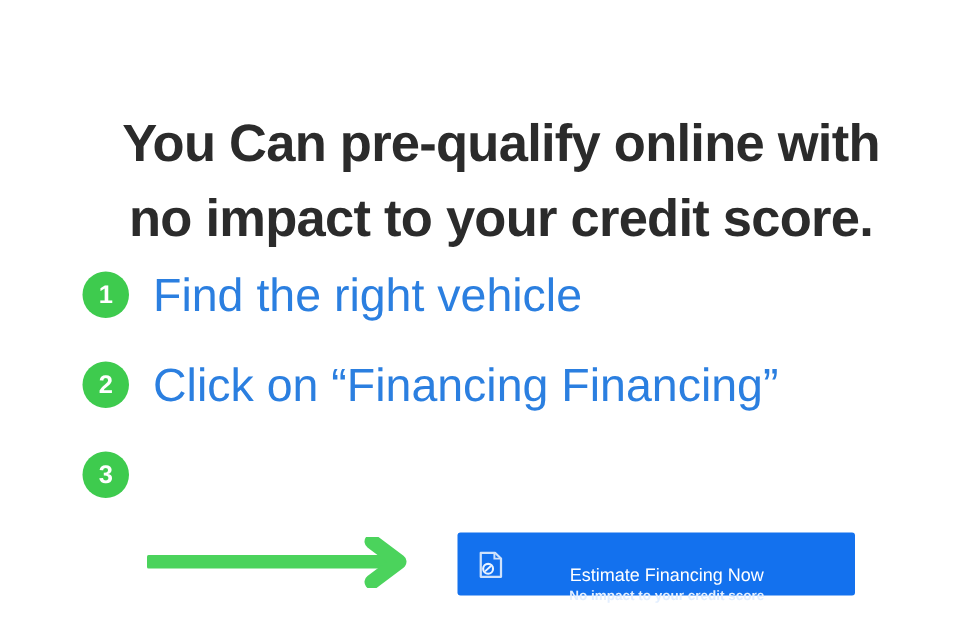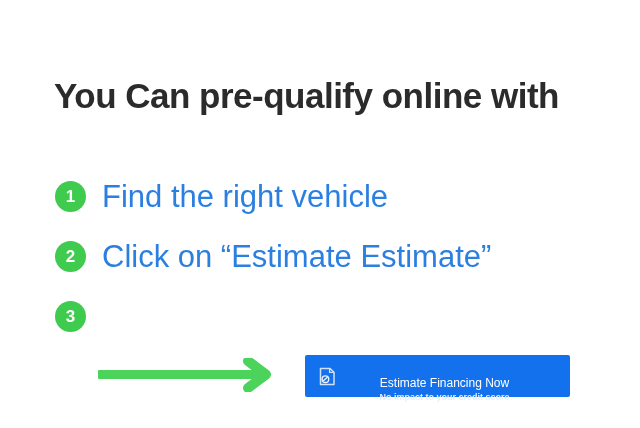--- a/index.html
+++ b/index.html
@@ -29,20 +29,21 @@
     width: 560px;
     color: #2b2b2b;
     font-size: 35px;
     font-weight: 700;
     line-height: 50px;
     letter-spacing: -0.5px;
   }
   #headline .hl-line {
     display: block;
     white-space: nowrap;
+    text-align: center;
   }
 
   
   #steps {
     position: absolute;
     left: 55px;
     top: 166px;
     width: 560px;
   }
   .step-row {
@@ -132,32 +133,33 @@
     white-space: nowrap;
   }
 </style>
 </head>
 <body>
 
 <div id="promo-card">
 
   <h1 id="headline">
     <span class="hl-line">You Can pre-qualify online with</span>
+    <span class="hl-line">no impact to your credit score.</span>
   </h1>
 
   <div id="steps">
 
     <div class="step-row">
       <span class="step-badge">1</span>
       <span class="step-label">Find the right vehicle</span>
     </div>
 
     <div class="step-row">
       <span class="step-badge">2</span>
-      <span class="step-label">Click on “Estimate Estimate”</span>
+      <span class="step-label">Click on “Financing Financing”</span>
     </div>
 
     <div class="step-row">
       <span class="step-badge">3</span>
     </div>
 
   </div>
 
   <div id="arrow-wrap">
     <svg width="180" height="34" viewBox="0 0 180 34" xmlns="http://www.w3.org/2000/svg" aria-hidden="true">

